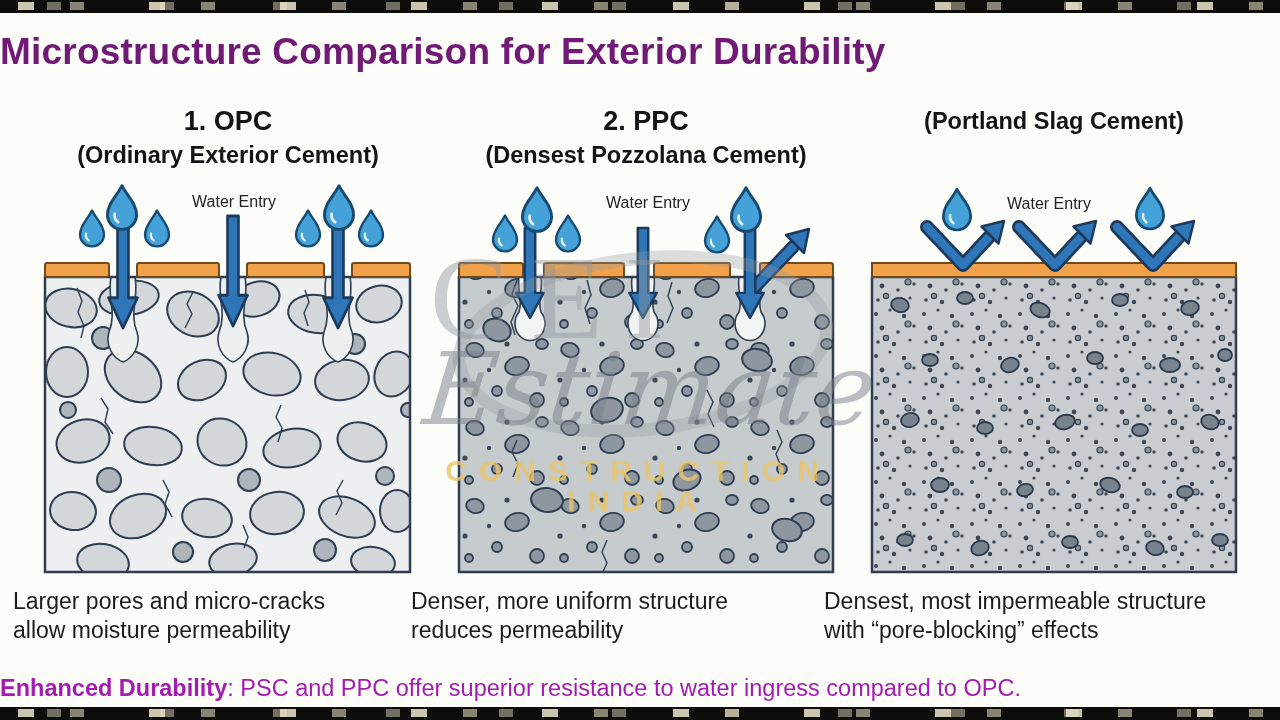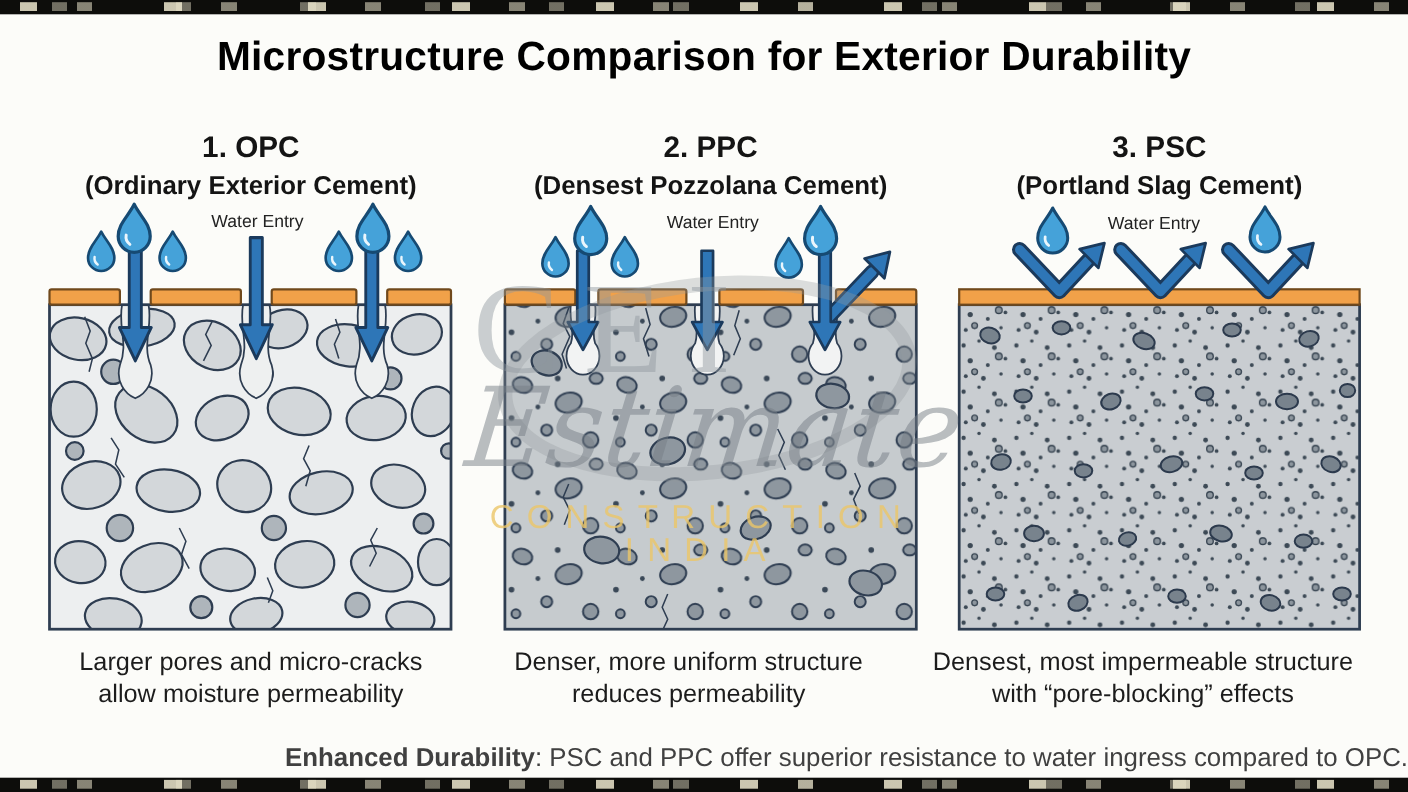--- a/index.html
+++ b/index.html
@@ -6,39 +6,39 @@
   .stage{position:relative;width:1280px;height:720px;margin:0 auto;background:#fcfcf9;
          overflow:hidden;font-family:"Liberation Sans",sans-serif;color:#1b1b1b;}
   .edge{position:absolute;left:0;width:1280px;height:13px;background:#0d0d0b;}
   .edge.top{top:0;}
   .edge.bottom{top:707px;}
   .edge::before{content:"";position:absolute;left:0;right:0;top:2px;height:8px;
     background-image:
       repeating-linear-gradient(90deg, transparent 0 18px, rgba(236,230,205,.85) 18px 34px, transparent 34px 70px, rgba(236,230,205,.55) 70px 84px, transparent 84px 131px),
       repeating-linear-gradient(90deg, transparent 0 47px, rgba(236,230,205,.45) 47px 61px, transparent 61px 113px);
   }
-  .title{position:absolute;left:0;top:31px;width:1280px;text-align:center;
-         font-size:37px;font-weight:600;letter-spacing:.2px;color:#000000;}
+  .title{position:absolute;left:0;top:31px;width:1280px;text-align:left;
+         font-size:37px;font-weight:600;letter-spacing:.2px;color:#701a75;}
   .panel-head{position:absolute;width:420px;text-align:center;line-height:1.25;}
-  .panel-head .num{font-size:27px;font-weight:700;color:#141414;margin-top:13px;}
+  .panel-head .num{font-size:27px;font-weight:700;color:#141414;}
   .panel-head .full{font-size:23.5px;font-weight:700;color:#141414;margin-top:2px;}
   .water-label{position:absolute;width:220px;text-align:center;font-size:16px;color:#222;}
   .panel-svg{position:absolute;top:180px;z-index:4;}
-  .caption{position:absolute;width:430px;text-align:center;font-size:23px;line-height:29px;color:#1c1c1c;top:587px;}
-  .footer{position:absolute;left:0;top:675px;width:1280px;text-align:right;font-size:23.5px;color:#404040;}
+  .caption{position:absolute;width:430px;text-align:left;font-size:23px;line-height:29px;color:#1c1c1c;top:587px;}
+  .footer{position:absolute;left:0;top:675px;width:1280px;text-align:left;font-size:23.5px;color:#a21caf;}
   .footer .b{font-weight:700;}
   
   .wm{position:absolute;z-index:6;pointer-events:none;}
   .wm-ring{left:452px;top:252px;width:356px;height:158px;border:13px solid rgba(148,154,160,.32);
            border-radius:50%;transform:rotate(-6deg);}
   .wm-cei{left:430px;top:240px;width:500px;text-align:left;font-family:"Liberation Serif",serif;
           font-size:118px;letter-spacing:22px;color:rgba(143,150,157,.45);font-weight:400;line-height:1;}
   .wm-script{left:360px;top:340px;width:580px;text-align:center;font-family:"DejaVu Serif",serif;
              font-style:italic;font-size:100px;line-height:1;color:rgba(118,126,134,.5);transform:skewX(-6deg);}
-  .wm-sub{left:388px;top:456px;width:500px;text-align:center;font-size:30px;font-weight:400;
+  .wm-sub{left:388px;top:456px;width:500px;text-align:center;font-size:30px;font-weight:700;
           letter-spacing:12px;color:rgba(235,198,104,.8);line-height:1;}
 </style>
 </head>
 <body>
 
 <div class="stage">
 
   <div class="edge top"></div>
   <div class="edge bottom"></div>
 
@@ -46,21 +46,20 @@
 
   <div class="panel-head" style="left:18px;top:105px">
     <div class="num">1. OPC</div>
     <div class="full">(Ordinary Exterior Cement)</div>
   </div>
   <div class="panel-head" style="left:436px;top:105px">
     <div class="num">2. PPC</div>
     <div class="full">(Densest Pozzolana Cement)</div>
   </div>
   <div class="panel-head" style="left:844px;top:105px">
-    <div class="num">3. PSC</div>
     <div class="full">(Portland Slag Cement)</div>
   </div>
 
   <div class="water-label" style="left:124px;top:193px">Water Entry</div>
   <div class="water-label" style="left:538px;top:194px">Water Entry</div>
   <div class="water-label" style="left:939px;top:195px">Water Entry</div>
 
   <svg width="0" height="0" style="position:absolute">
     <defs>
       <g id="drop">

